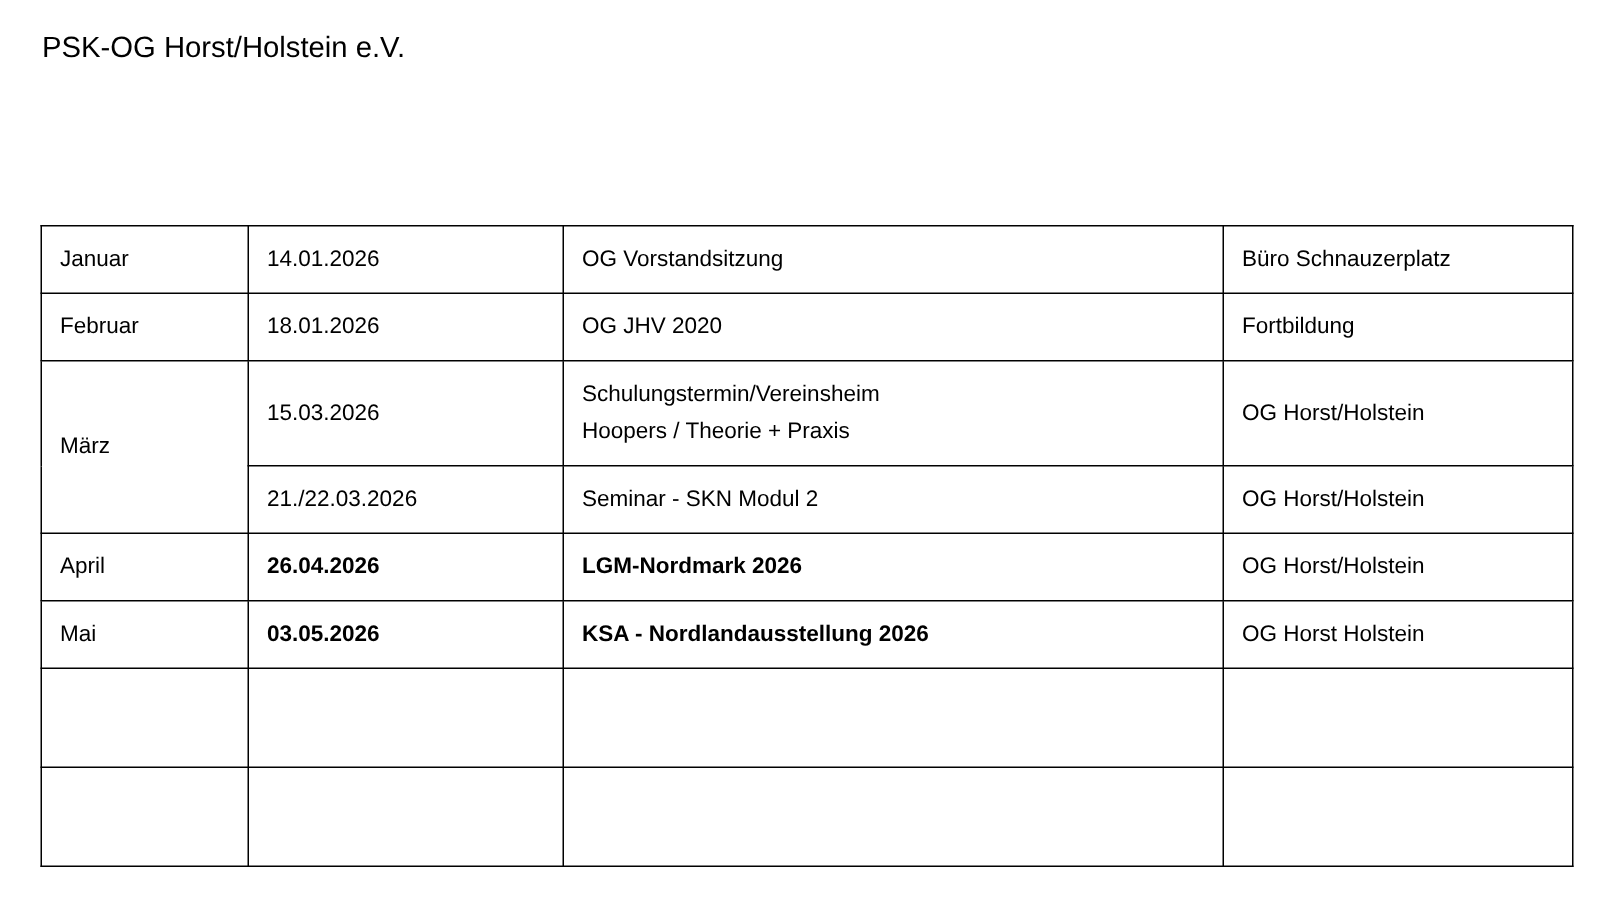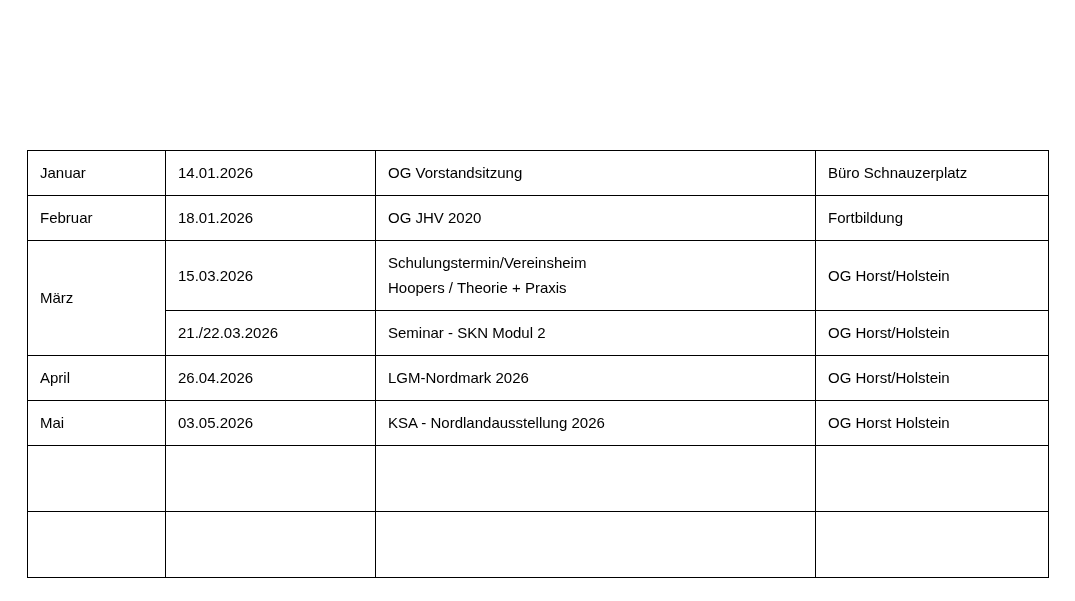--- a/index.html
+++ b/index.html
@@ -56,30 +56,31 @@
     color: #000;
     background: #fff;
     overflow: hidden;
   }
   col.c-month  { width: 138px; }
   col.c-date   { width: 210px; }
   col.c-event  { width: 440px; }
   col.c-place  { width: 233px; }
 
   td.month { vertical-align: middle; }
-  td.bold  { font-weight: normal; }
+  td.bold  { font-weight: bold; }
   td.empty { height: 46px; }
   .two-line { line-height: 25px; }
   .row-tall td { height: 34px; }
 </style>
 </head>
 <body>
 
 <div class="page">
 
+  <div class="org-line">PSK-OG Horst/Holstein e.V.</div>
 
 
   <table class="schedule">
     <colgroup>
       <col class="c-month">
       <col class="c-date">
       <col class="c-event">
       <col class="c-place">
     </colgroup>
     <tbody>

